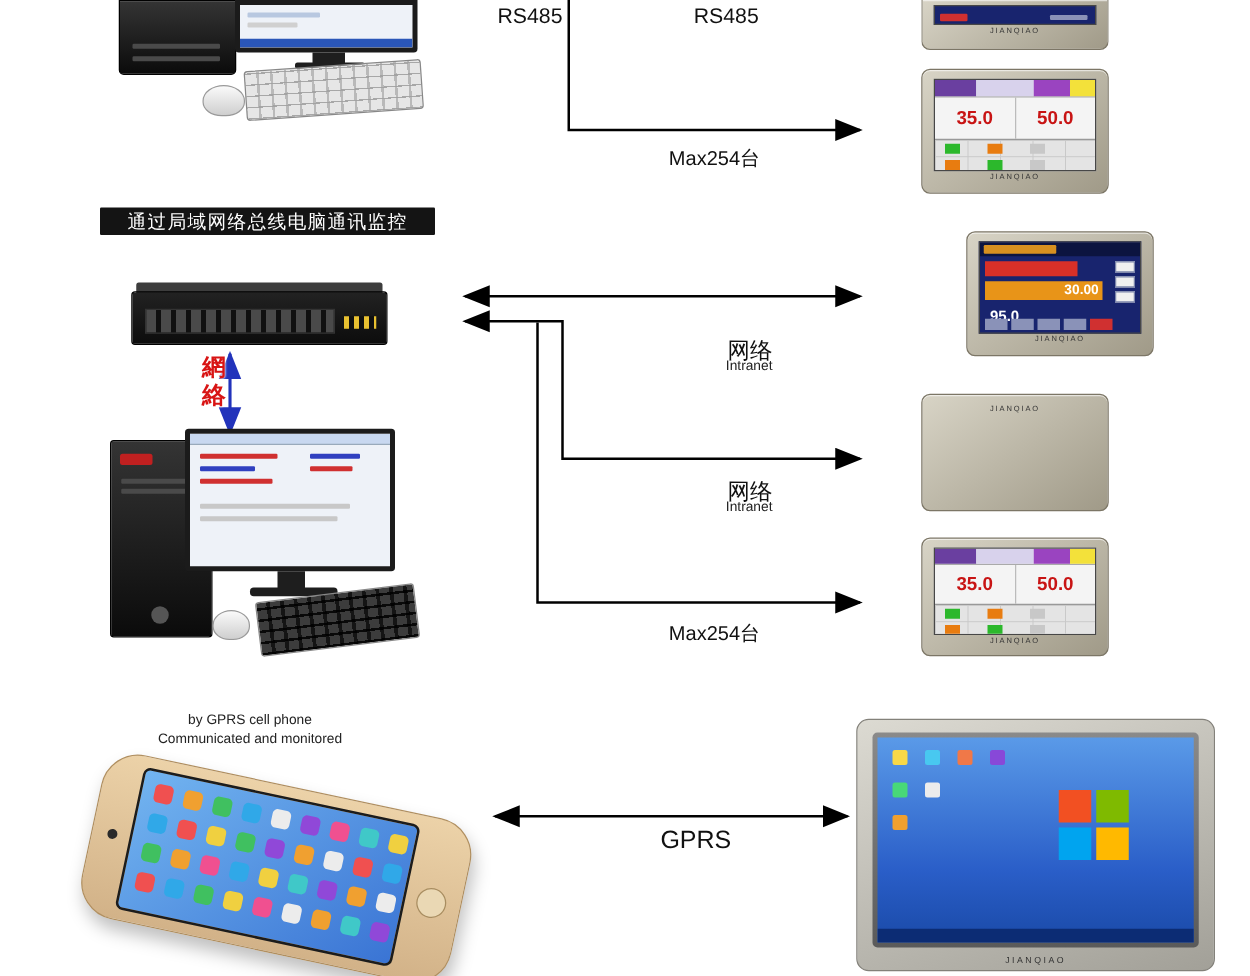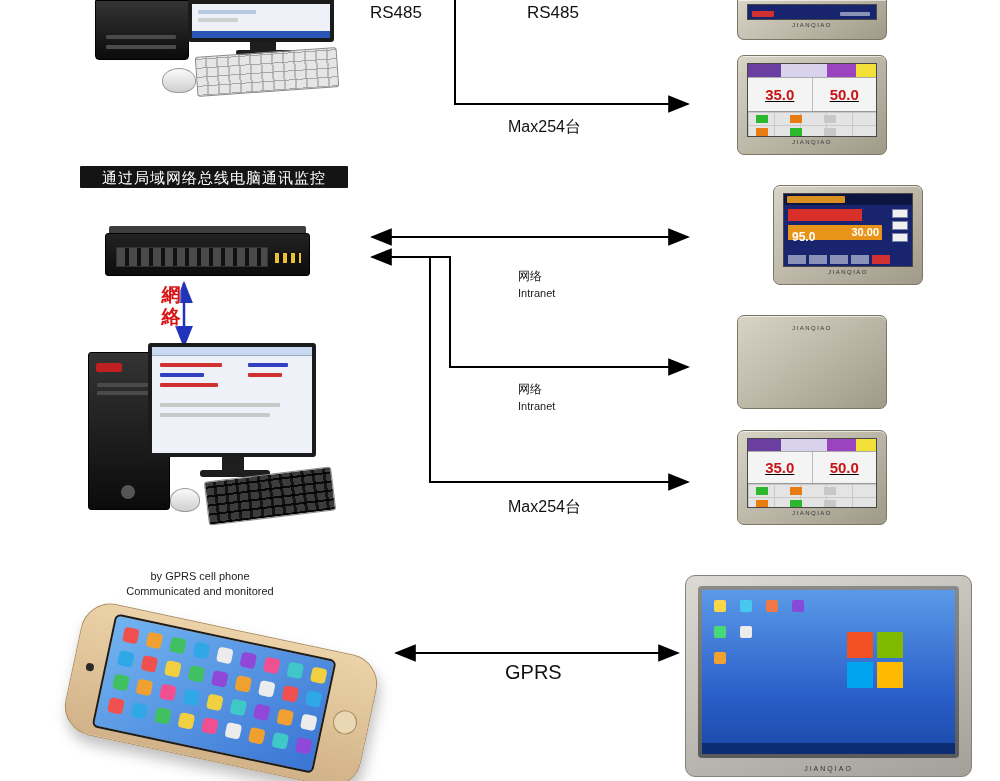--- a/index.html
+++ b/index.html
@@ -1,23 +1,23 @@
 <!DOCTYPE html>
 <html><head>
 <meta charset="utf-8">
 <style>
   html,body{margin:0;padding:0;background:#fff;}
   #stage{position:relative;width:1000px;height:781px;background:#fff;overflow:hidden;
          font-family:"Liberation Sans",sans-serif;}
   .abs{position:absolute;}
   svg.wires{position:absolute;left:0;top:0;z-index:1;pointer-events:none;}
-  .lbl{position:absolute;z-index:3;color:#111;text-align:left;}
+  .lbl{position:absolute;z-index:3;color:#111;text-align:right;}
   .lbl-rs{font-size:17px;width:80px;}
   .lbl-max{font-size:16px;width:100px;}
-  .lbl-cn{font-size:12px;width:100px;}
+  .lbl-cn{font-size:18px;width:100px;}
   .lbl-en{font-size:11px;color:#222;width:100px;}
   .banner{position:absolute;left:80px;width:268px;height:22px;background:#141414;color:#fff;
           font-size:15px;line-height:23px;text-align:center;letter-spacing:1px;z-index:3;border-radius:1px;}
   .subtitle{position:absolute;left:90px;top:569px;width:220px;text-align:center;font-size:11px;color:#222;line-height:15px;z-index:3;}
   .netv{position:absolute;left:160px;top:284px;width:22px;font-weight:bold;font-size:19px;line-height:22px;
         color:#d81414;text-align:center;word-break:break-all;z-index:4;text-shadow:0 0 2px #fff,0 0 2px #fff;}
 
   
   .tower{background:linear-gradient(180deg,#343434,#0b0b0b);border:1px solid #000;border-radius:3px;z-index:2;}
   .slot{position:absolute;background:#4a4a4a;border-radius:1px;}
@@ -44,38 +44,38 @@
             background:repeating-linear-gradient(90deg,#4a4a4a 0 8px,#101010 8px 12px);}
   .sw-leds{position:absolute;right:8px;bottom:12px;width:26px;height:10px;
            background:repeating-linear-gradient(90deg,#e8c030 0 4px,#101010 4px 8px);}
 
   
   .ctrl{position:absolute;left:737px;width:150px;background:linear-gradient(145deg,#d8d4c6,#a09a88);
         border:1px solid #7c7666;border-radius:7px;padding:7px 9px 3px;box-sizing:border-box;z-index:2;
         box-shadow:inset 0 1px 0 rgba(255,255,255,.6);}
   .ctrl .scr{border:1px solid #474747;position:relative;overflow:hidden;box-sizing:border-box;}
   .brand{font-size:6px;letter-spacing:1.5px;color:#333;text-align:center;margin-top:2px;}
-  .scr-white{background:#ececec;text-decoration:underline;}
+  .scr-white{background:#ececec;}
   .scr-navy{background:#18246e;}
   .hdr{display:flex;height:13px;}
   .hseg{height:100%;}
   .vals{display:flex;height:33px;border-top:1px solid #aaa;border-bottom:1px solid #999;background:#f4f4f4;}
   .vcell{flex:1;display:flex;align-items:center;justify-content:center;font-weight:bold;font-size:15px;color:#c81414;}
   .vcell.first{border-right:1px solid #bbb;}
   .btns{position:relative;background:#e4e4e4;height:26px;
         background-image:linear-gradient(90deg,#c9c9c9 1px,transparent 1px),linear-gradient(#c9c9c9 1px,transparent 1px);
         background-size:26px 100%,100% 13px;}
   .dots{position:absolute;left:8px;top:3px;width:12px;height:8px;background:#2cb82c;
         box-shadow:34px 0 0 #e87c10,68px 0 0 #c8c8c8,0 13px 0 #e87c10,34px 13px 0 #2cb82c,68px 13px 0 #c8c8c8;}
   .topbar{position:absolute;left:0;top:0;right:0;height:11px;background:#0c1440;}
   .chip{position:absolute;border-radius:1px;}
   .redbar{position:absolute;left:4px;top:15px;width:74px;height:12px;background:#d83028;}
   .orangebar{position:absolute;left:4px;top:31px;width:94px;height:15px;background:#e89418;color:#fff;
              font-weight:bold;font-size:11px;line-height:15px;text-align:right;padding-right:3px;box-sizing:border-box;}
-  .v95{position:absolute;left:8px;top:36px;color:#fff;font-weight:bold;font-size:12px;}
+  .v95{position:absolute;left:8px;top:52px;color:#fff;font-weight:bold;font-size:12px;}
   .rightcol{position:absolute;right:4px;top:15px;width:16px;}
   .rcell{width:16px;height:9px;background:#f0f0f0;border:1px solid #7a84aa;box-sizing:border-box;margin-bottom:3px;}
   .botrow{position:absolute;left:4px;bottom:2px;height:9px;display:flex;gap:3px;}
   .bcell{width:18px;height:9px;background:#8a92b8;}
   .bcell.red{background:#d03030;}
   .bluebar{position:absolute;left:0;top:0;right:0;height:12px;background:#2a66d8;}
   .greenbar{position:absolute;left:4px;top:16px;width:98px;height:18px;background:#28c428;color:#0c280c;
             font-weight:bold;font-size:13px;line-height:18px;text-align:right;padding-right:4px;box-sizing:border-box;}
   .redsq{position:absolute;right:5px;top:18px;width:13px;height:13px;background:#d02020;}
   .cellrows{position:absolute;left:4px;right:24px;top:40px;height:16px;background:#0e1850;

